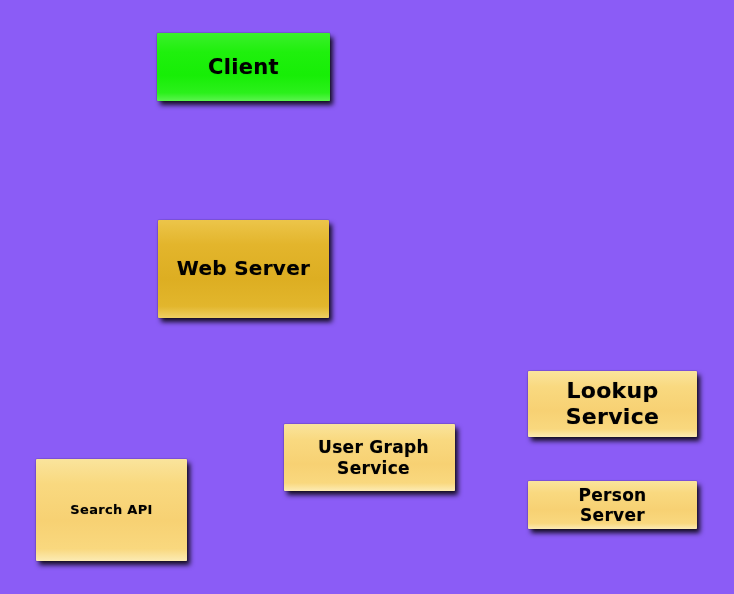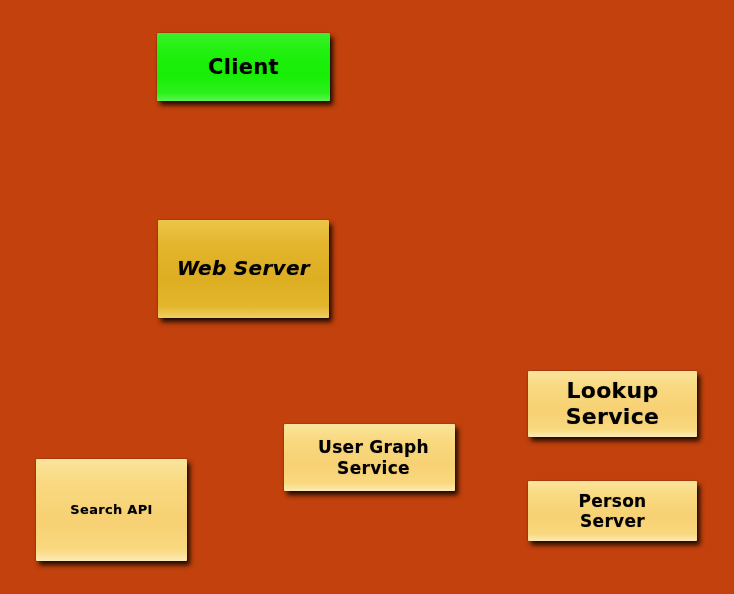--- a/index.html
+++ b/index.html
@@ -8,21 +8,21 @@
     padding: 0;
     background: #000000;
   }
   body {
     font-family: "DejaVu Sans", sans-serif;
   }
   #canvas {
     position: relative;
     width: 734px;
     height: 594px;
-    background: #c2410c;
+    background: #8b5cf6;
     overflow: hidden;
   }
   .node {
     position: absolute;
     display: flex;
     align-items: center;
     justify-content: center;
     text-align: center;
     box-sizing: border-box;
     font-family: "DejaVu Sans", sans-serif;
@@ -60,25 +60,25 @@
   .fill-lightyellow {
     background: linear-gradient(180deg,
         #fae49c 0%,
         #f9d980 24%,
         #f7d173 60%,
         #f9d87e 88%,
         #fcebb4 100%);
   }
   
   .n-client        { left:157px; top:33px;  width:173px; height:68px;  font-size:21px; }
-  .n-webserver     { left:158px; top:220px; width:171px; height:98px;  font-size:20px;font-style:italic; }
+  .n-webserver     { left:158px; top:220px; width:171px; height:98px;  font-size:20px; }
   .n-searchapi     { left:36px;  top:459px; width:151px; height:102px; font-size:13px; }
   .n-usergraph     { left:284px; top:424px; width:171px; height:67px;  font-size:17px;padding-left:8px; }
   .n-lookup        { left:528px; top:371px; width:169px; height:66px;  font-size:22px; }
-  .n-personserver  { left:528px; top:481px; width:169px; height:60px;  font-size:17px; }
+  .n-personserver  { left:528px; top:481px; width:169px; height:48px;  font-size:17px; }
 </style>
 </head>
 <body>
 
 <div id="canvas">
 
   <div class="node fill-green n-client">
     <span class="label">Client</span>
   </div>
 

